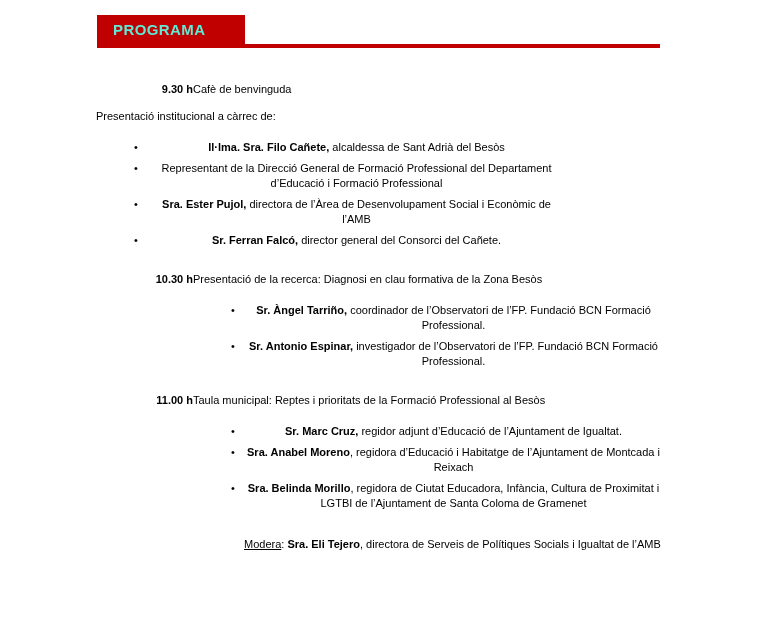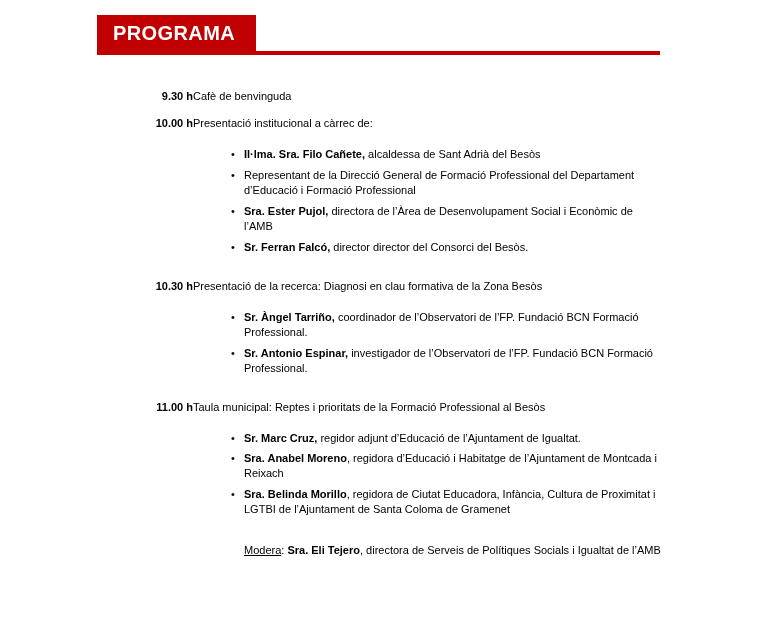--- a/index.html
+++ b/index.html
@@ -14,32 +14,32 @@
     font-family:"Liberation Sans",sans-serif;
     font-size:11px;line-height:1.36;color:var(--ink);
   }
   .header{
     margin:15px 98px 0 97px;
     border-bottom:4px solid var(--red);
   }
   .badge{
     display:inline-block;
     background:var(--red);
-    color:#ffffff;
+    color:#5eead4;
     font-weight:700;
-    font-size:20px;
+    font-size:15px;
     letter-spacing:.4px;
-    padding:5px 21px 4px 16px;
+    padding:5px 40px 4px 16px;
   }
   .agenda{margin:34px 0 0 96px;}
   .row{display:flex;margin-bottom:18px;}
   .row.tight{margin-bottom:12px;}
   .time{flex:none;width:97px;font-weight:700;text-align:right;}
   .content{flex:1;max-width:470px;}
-  .bullets{list-style:none;margin:16px 0 0 0;padding-left:51px;}
+  .bullets{list-style:none;margin:16px 0 0 0;padding-left:51px;text-align:center;}
   .bullets li{position:relative;margin-bottom:6px;max-width:420px;}
   .bullets li::before{
     content:"\2022";
     position:absolute;left:-13px;top:0;
     font-size:11px;
   }
   .b{font-weight:700;}
   .moderator{margin:26px 0 0 51px;max-width:470px;}
   .underline{text-decoration:underline;}
 </style>
@@ -53,28 +53,27 @@
 <main class="agenda">
 
   <section class="row tight">
     <div class="time">9.30 h</div>
     <div class="content">
       <p class="title">Cafè de benvinguda</p>
     </div>
   </section>
 
   <section class="row">
-    <div class="time">10.00 h</div>
     <div class="content">
       <p class="title">Presentació institucional a càrrec de:</p>
       <ul class="bullets">
         <li><span class="b">Il·lma. Sra. Filo Cañete,</span><span> alcaldessa de Sant Adrià del Besòs</span></li>
         <li><span class="b"></span><span>Representant de la Direcció General de Formació Professional del Departament d’Educació i Formació Professional</span></li>
         <li><span class="b">Sra. Ester Pujol,</span><span> directora de l’Àrea de Desenvolupament Social i Econòmic de l’AMB</span></li>
-        <li><span class="b">Sr. Ferran Falcó,</span><span> director director del Consorci del Besòs.</span></li>
+        <li><span class="b">Sr. Ferran Falcó,</span><span> director general del Consorci del Cañete.</span></li>
       </ul>
     </div>
   </section>
 
   <section class="row">
     <div class="time">10.30 h</div>
     <div class="content">
       <p class="title">Presentació de la recerca: Diagnosi en clau formativa de la Zona Besòs</p>
       <ul class="bullets">
         <li><span class="b">Sr. Àngel Tarriño,</span><span> coordinador de l’Observatori de l’FP. Fundació BCN Formació Professional.</span></li>

